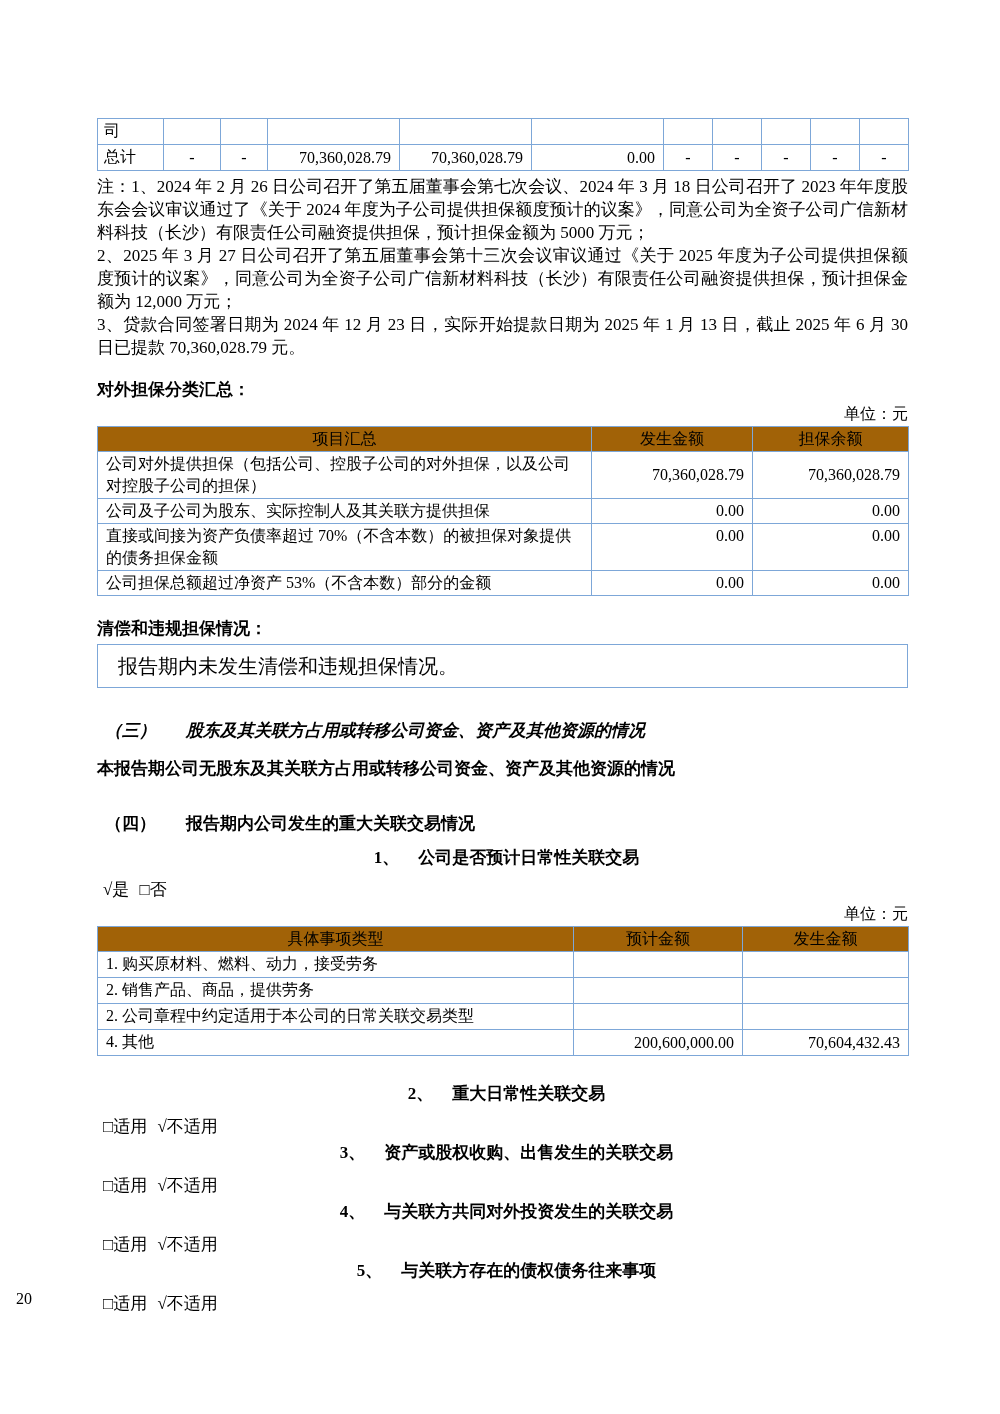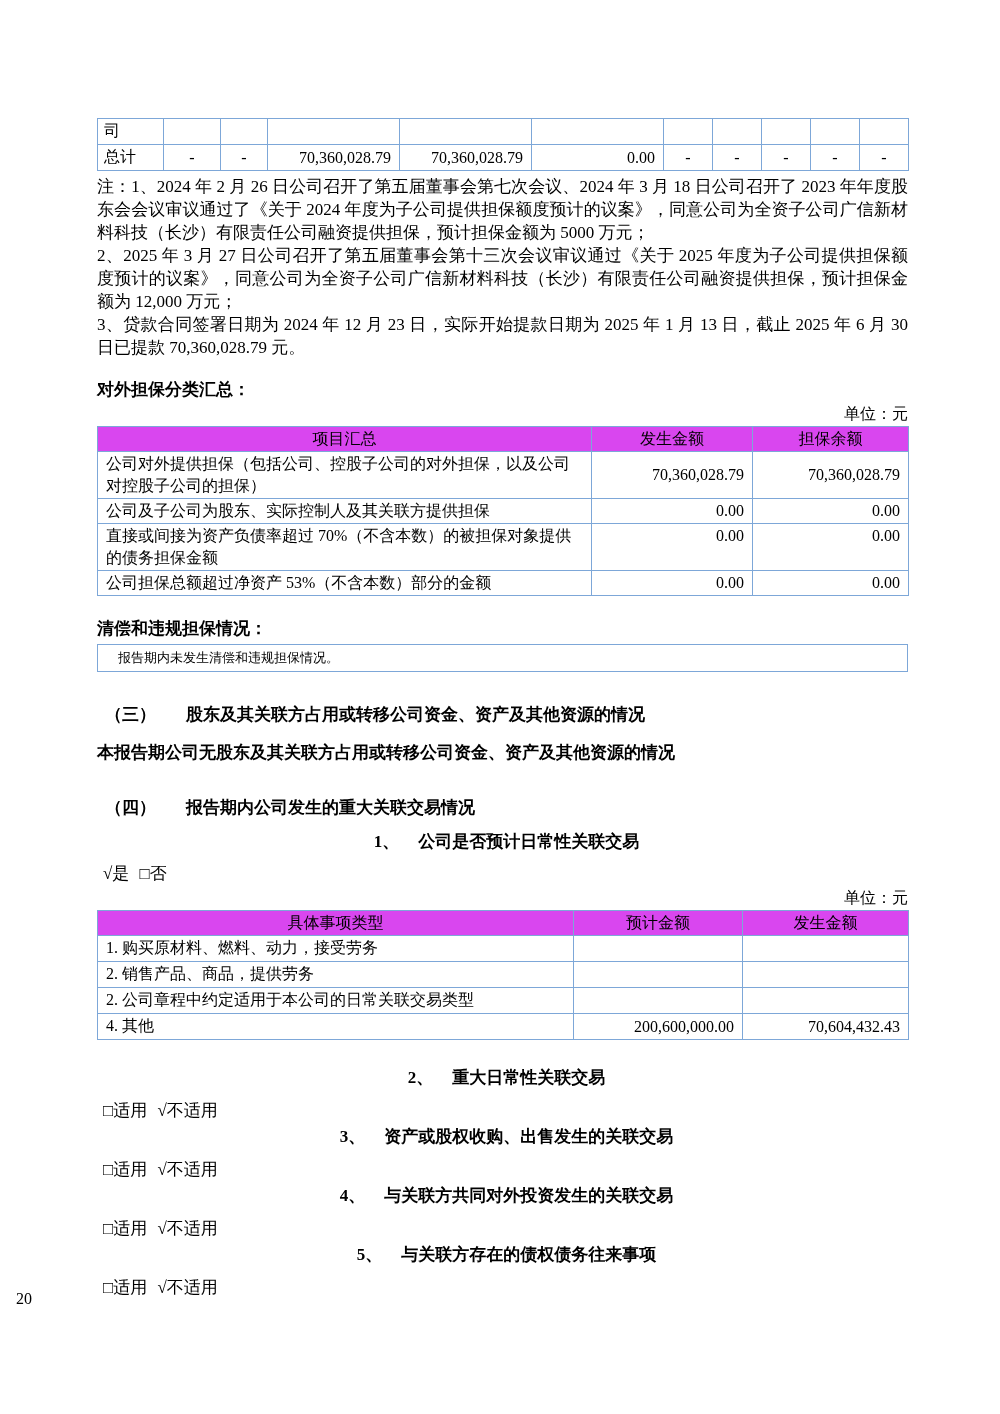--- a/index.html
+++ b/index.html
@@ -31,46 +31,46 @@
     padding: 1px 6px;
     overflow: hidden;
   }
   .top-table { margin-top: 118px; }
   .top-table td { height: 26px; }
   .c  { text-align: center; }
   .rr { text-align: right; padding-right: 8px !important; }
   .tl { text-align: left; }
   .b  { font-weight: bold; }
   .hdr td, .hdr th {
-    background: #d946ef;
+    background: #a16207;
     text-align: center;
     font-weight: bold;
     height: 25px;
   }
   .notes { margin-top: 4px; font-size: 17px; line-height: 23px; text-align: justify; }
   .notes p { margin: 0; }
   .h17 { font-size: 17px; line-height: 20px; }
   .heading-summary { margin-top: 21px; }
   .unit { font-size: 16px; text-align: right; margin-top: 5px; margin-bottom: 3px; line-height: 18px; }
   .g-table td { line-height: 22px; }
   .g-table .item { padding-left: 8px; }
   .vt { vertical-align: top; }
   .heading-repay { margin-top: 23px; }
   .repay-box {
     margin-top: 5px;
     border: 1px solid #7da7d8;
-    height: 28px;
+    height: 44px;
     display: flex;
     align-items: center;
     padding-left: 20px;
-    font-size: 13px;
+    font-size: 20px;
   }
   .sec { padding-left: 8px; font-size: 17px; font-weight: bold; line-height: 21px; }
   .sec .lbl { margin-right: 30px; }
-  .sec3 { margin-top: 32px; }
+  .sec3 { margin-top: 32px; font-style: italic; }
   .sec-body { margin-top: 17px; font-size: 17px; font-weight: bold; line-height: 21px; }
   .sec4 { margin-top: 34px; }
   .subh { padding-left: 8px; font-size: 17px; font-weight: bold; line-height: 21px; margin-top: 13px; text-align: center; }
   .subh .lbl { margin-right: 19px; }
   .checkline {
     padding-left: 6px;
     font-size: 17px;
     line-height: 20px;
     margin-top: 12px;
     white-space: pre-wrap;

